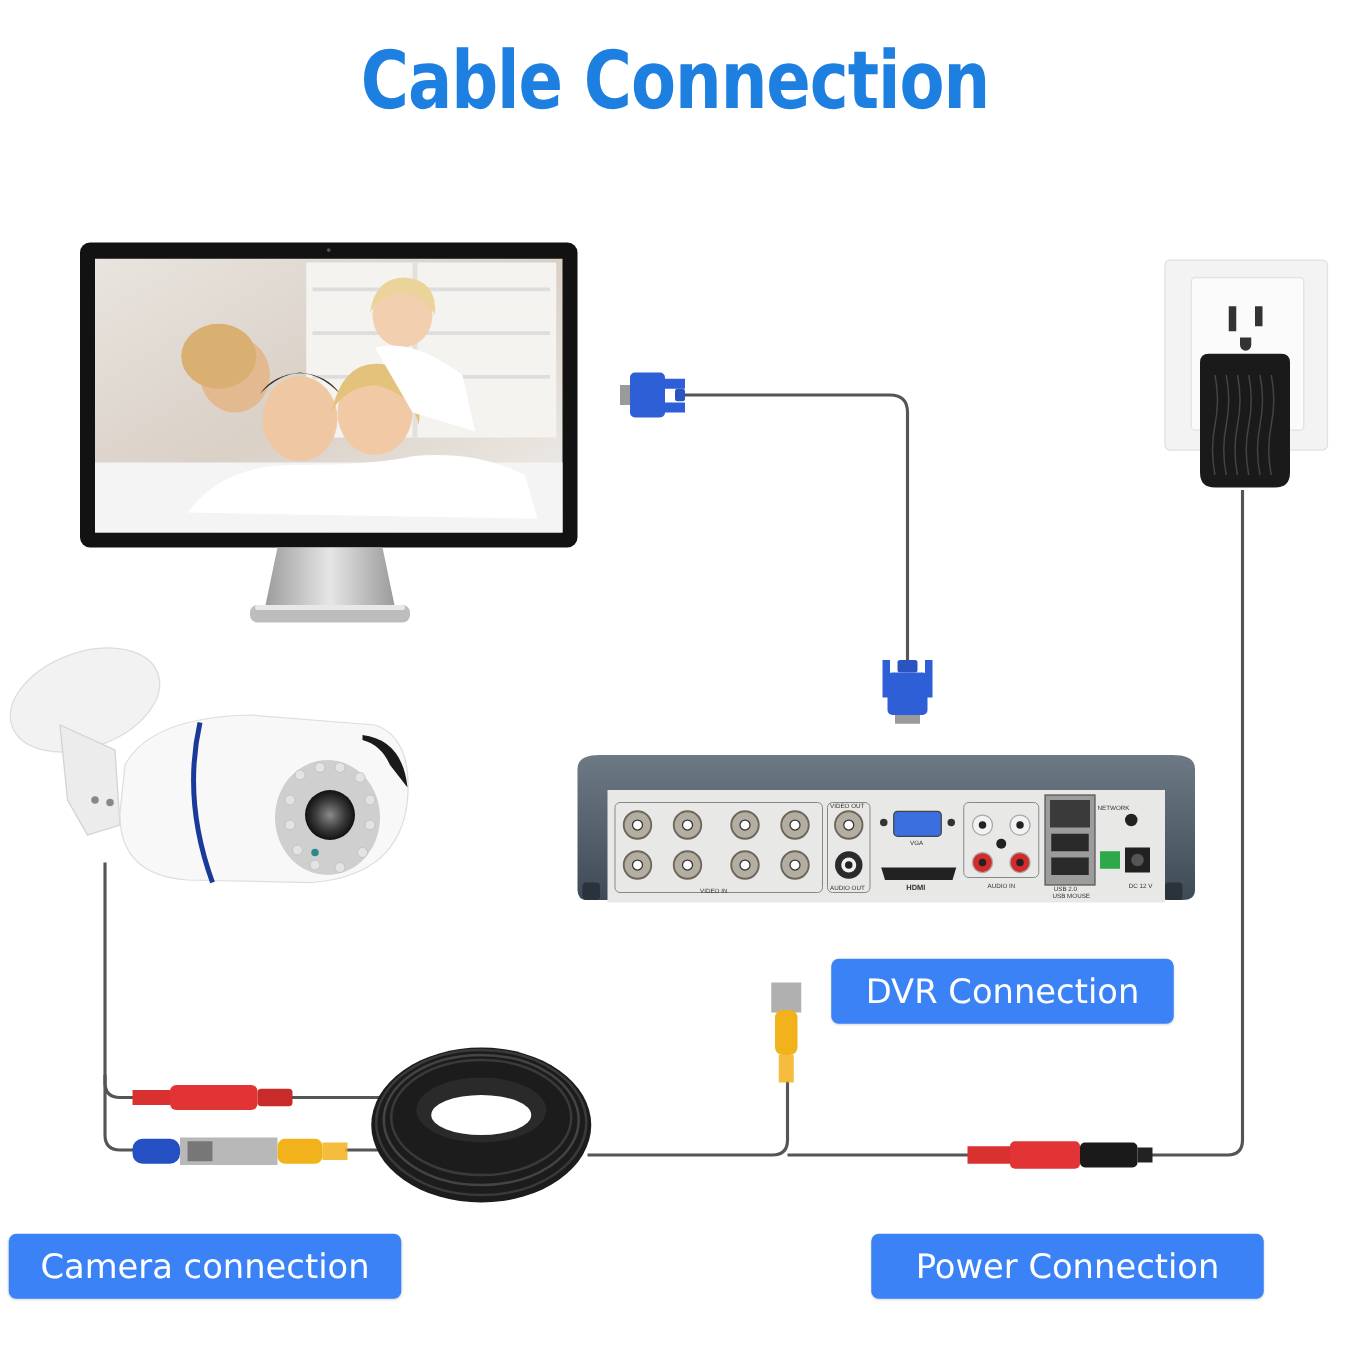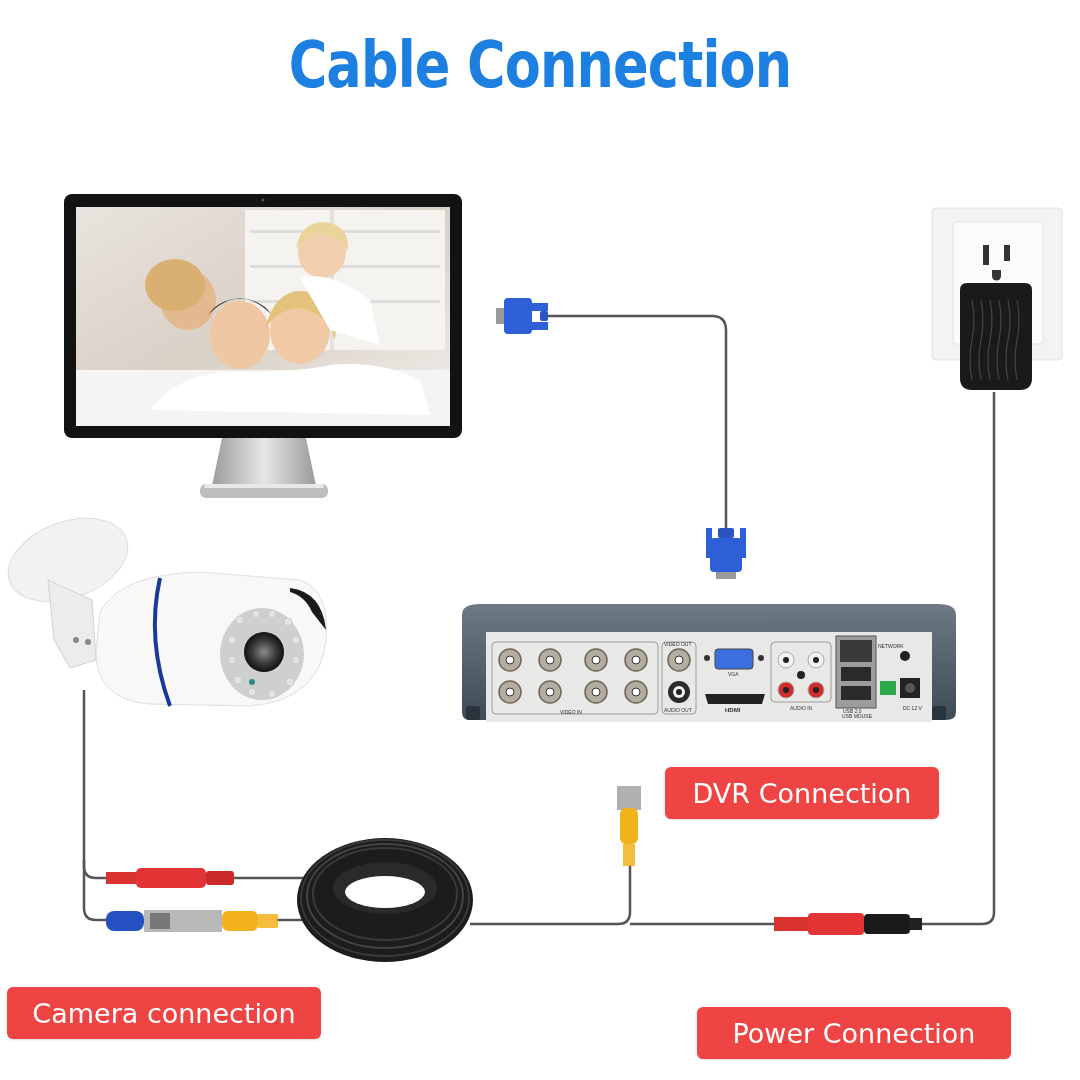--- a/index.html
+++ b/index.html
@@ -1,18 +1,18 @@
 <!DOCTYPE html>
 <html><head>
 <meta charset="utf-8">
 <style>
   html,body{margin:0;padding:0;background:#ffffff;}
   body{width:1080px;height:1080px;position:relative;overflow:hidden;font-family:"Liberation Sans",sans-serif;}
   .title{position:absolute;left:0;top:28px;width:1080px;text-align:center;font-family:"DejaVu Sans",sans-serif;font-weight:bold;font-size:64px;color:#1d7fe0;letter-spacing:-1px;transform:scaleX(0.82);transform-origin:center;}
-  .label-btn{position:absolute;background:#ef4444;color:#fff;border-radius:6px;font-family:"DejaVu Sans",sans-serif;font-size:27px;display:flex;align-items:center;justify-content:center;box-shadow:0 1px 2px rgba(0,0,0,0.15);}
+  .label-btn{position:absolute;background:#3b82f6;color:#fff;border-radius:6px;font-family:"DejaVu Sans",sans-serif;font-size:27px;display:flex;align-items:center;justify-content:center;box-shadow:0 1px 2px rgba(0,0,0,0.15);}
   svg{position:absolute;left:0;top:0;}
   .port-label{font-family:"Liberation Sans",sans-serif;font-size:5px;fill:#333;}
 </style>
 </head>
 <body>
 
 <div class="title">Cable Connection</div>
 
 <svg width="1080" height="1080" viewBox="0 0 1080 1080">
   <defs>
@@ -255,13 +255,13 @@
   <g>
     <rect x="774" y="917" width="34" height="14" fill="#d93030"></rect>
     <rect x="808" y="913" width="56" height="22" rx="4" fill="#e23434"></rect>
     <rect x="864" y="914" width="46" height="20" rx="4" fill="#1a1a1a"></rect>
     <rect x="910" y="918" width="12" height="12" fill="#222"></rect>
   </g>
 </svg>
 
 <div class="label-btn" style="left:665px;top:767px;width:274px;height:52px;">DVR Connection</div>
 <div class="label-btn" style="left:7px;top:987px;width:314px;height:52px;">Camera connection</div>
-<div class="label-btn" style="left:697px;top:987px;width:314px;height:52px;margin-top:20px;">Power Connection</div>
+<div class="label-btn" style="left:697px;top:987px;width:314px;height:52px;">Power Connection</div>
 
 </body></html>

